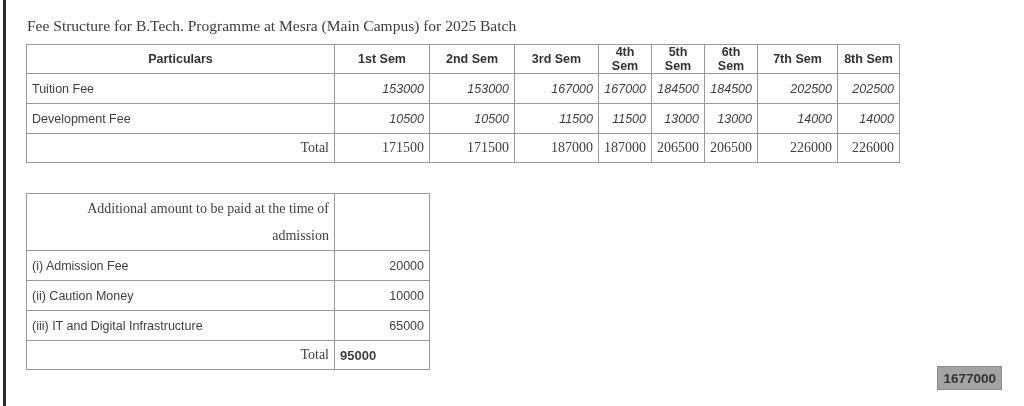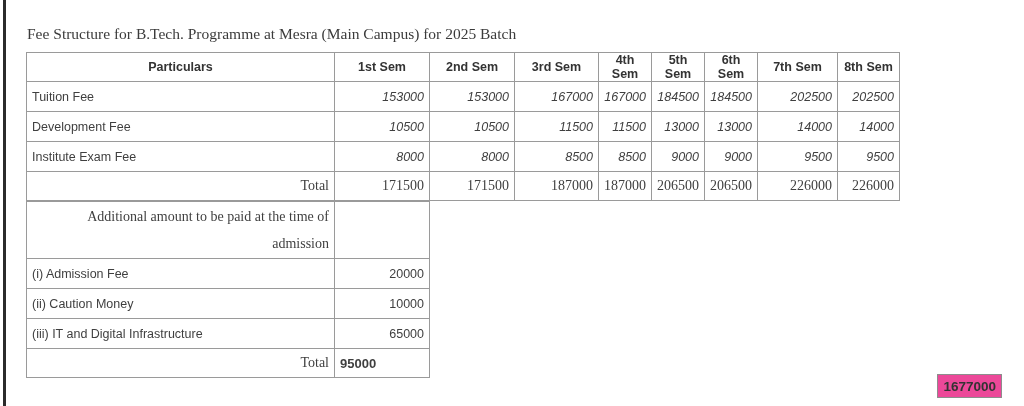--- a/index.html
+++ b/index.html
@@ -20,21 +20,21 @@
     position: absolute;
     left: 3px;
     top: 0;
     width: 3px;
     height: 406px;
     background: #2b2b2b;
   }
   #doc {
     position: absolute;
     left: 0;
-    top: 8px;
+    top: 0;
     width: 1024px;
     height: 352px;
   }
   #doc-title {
     position: absolute;
     left: 27px;
     top: 16px;
     font-family: "Liberation Serif", serif;
     font-size: 15.5px;
     line-height: 19px;
@@ -142,21 +142,21 @@
   }
   #grand-total-value {
     border: 1px solid #8d8d8d;
     font-weight: bold;
     font-size: 13.5px;
     color: #333333;
     display: flex;
     align-items: center;
     justify-content: center;
     padding: 4px 5px;
-    background: #ec4899;
+    background: #a3a3a3;
     white-space: nowrap;
   }
 </style>
 </head>
 <body>
 
 <div id="page-edge"></div>
 
 <div id="doc">
 
@@ -203,31 +203,20 @@
         <td class="label">Development Fee</td>
         <td class="num">10500</td>
         <td class="num">10500</td>
         <td class="num">11500</td>
         <td class="num">11500</td>
         <td class="num">13000</td>
         <td class="num">13000</td>
         <td class="num">14000</td>
         <td class="num">14000</td>
       </tr>
-      <tr>
-        <td class="label">Institute Exam Fee</td>
-        <td class="num">8000</td>
-        <td class="num">8000</td>
-        <td class="num">8500</td>
-        <td class="num">8500</td>
-        <td class="num">9000</td>
-        <td class="num">9000</td>
-        <td class="num">9500</td>
-        <td class="num">9500</td>
-      </tr>
       <tr class="total-row">
         <td>Total</td>
         <td>171500</td>
         <td>171500</td>
         <td>187000</td>
         <td>187000</td>
         <td>206500</td>
         <td>206500</td>
         <td>226000</td>
         <td>226000</td>

